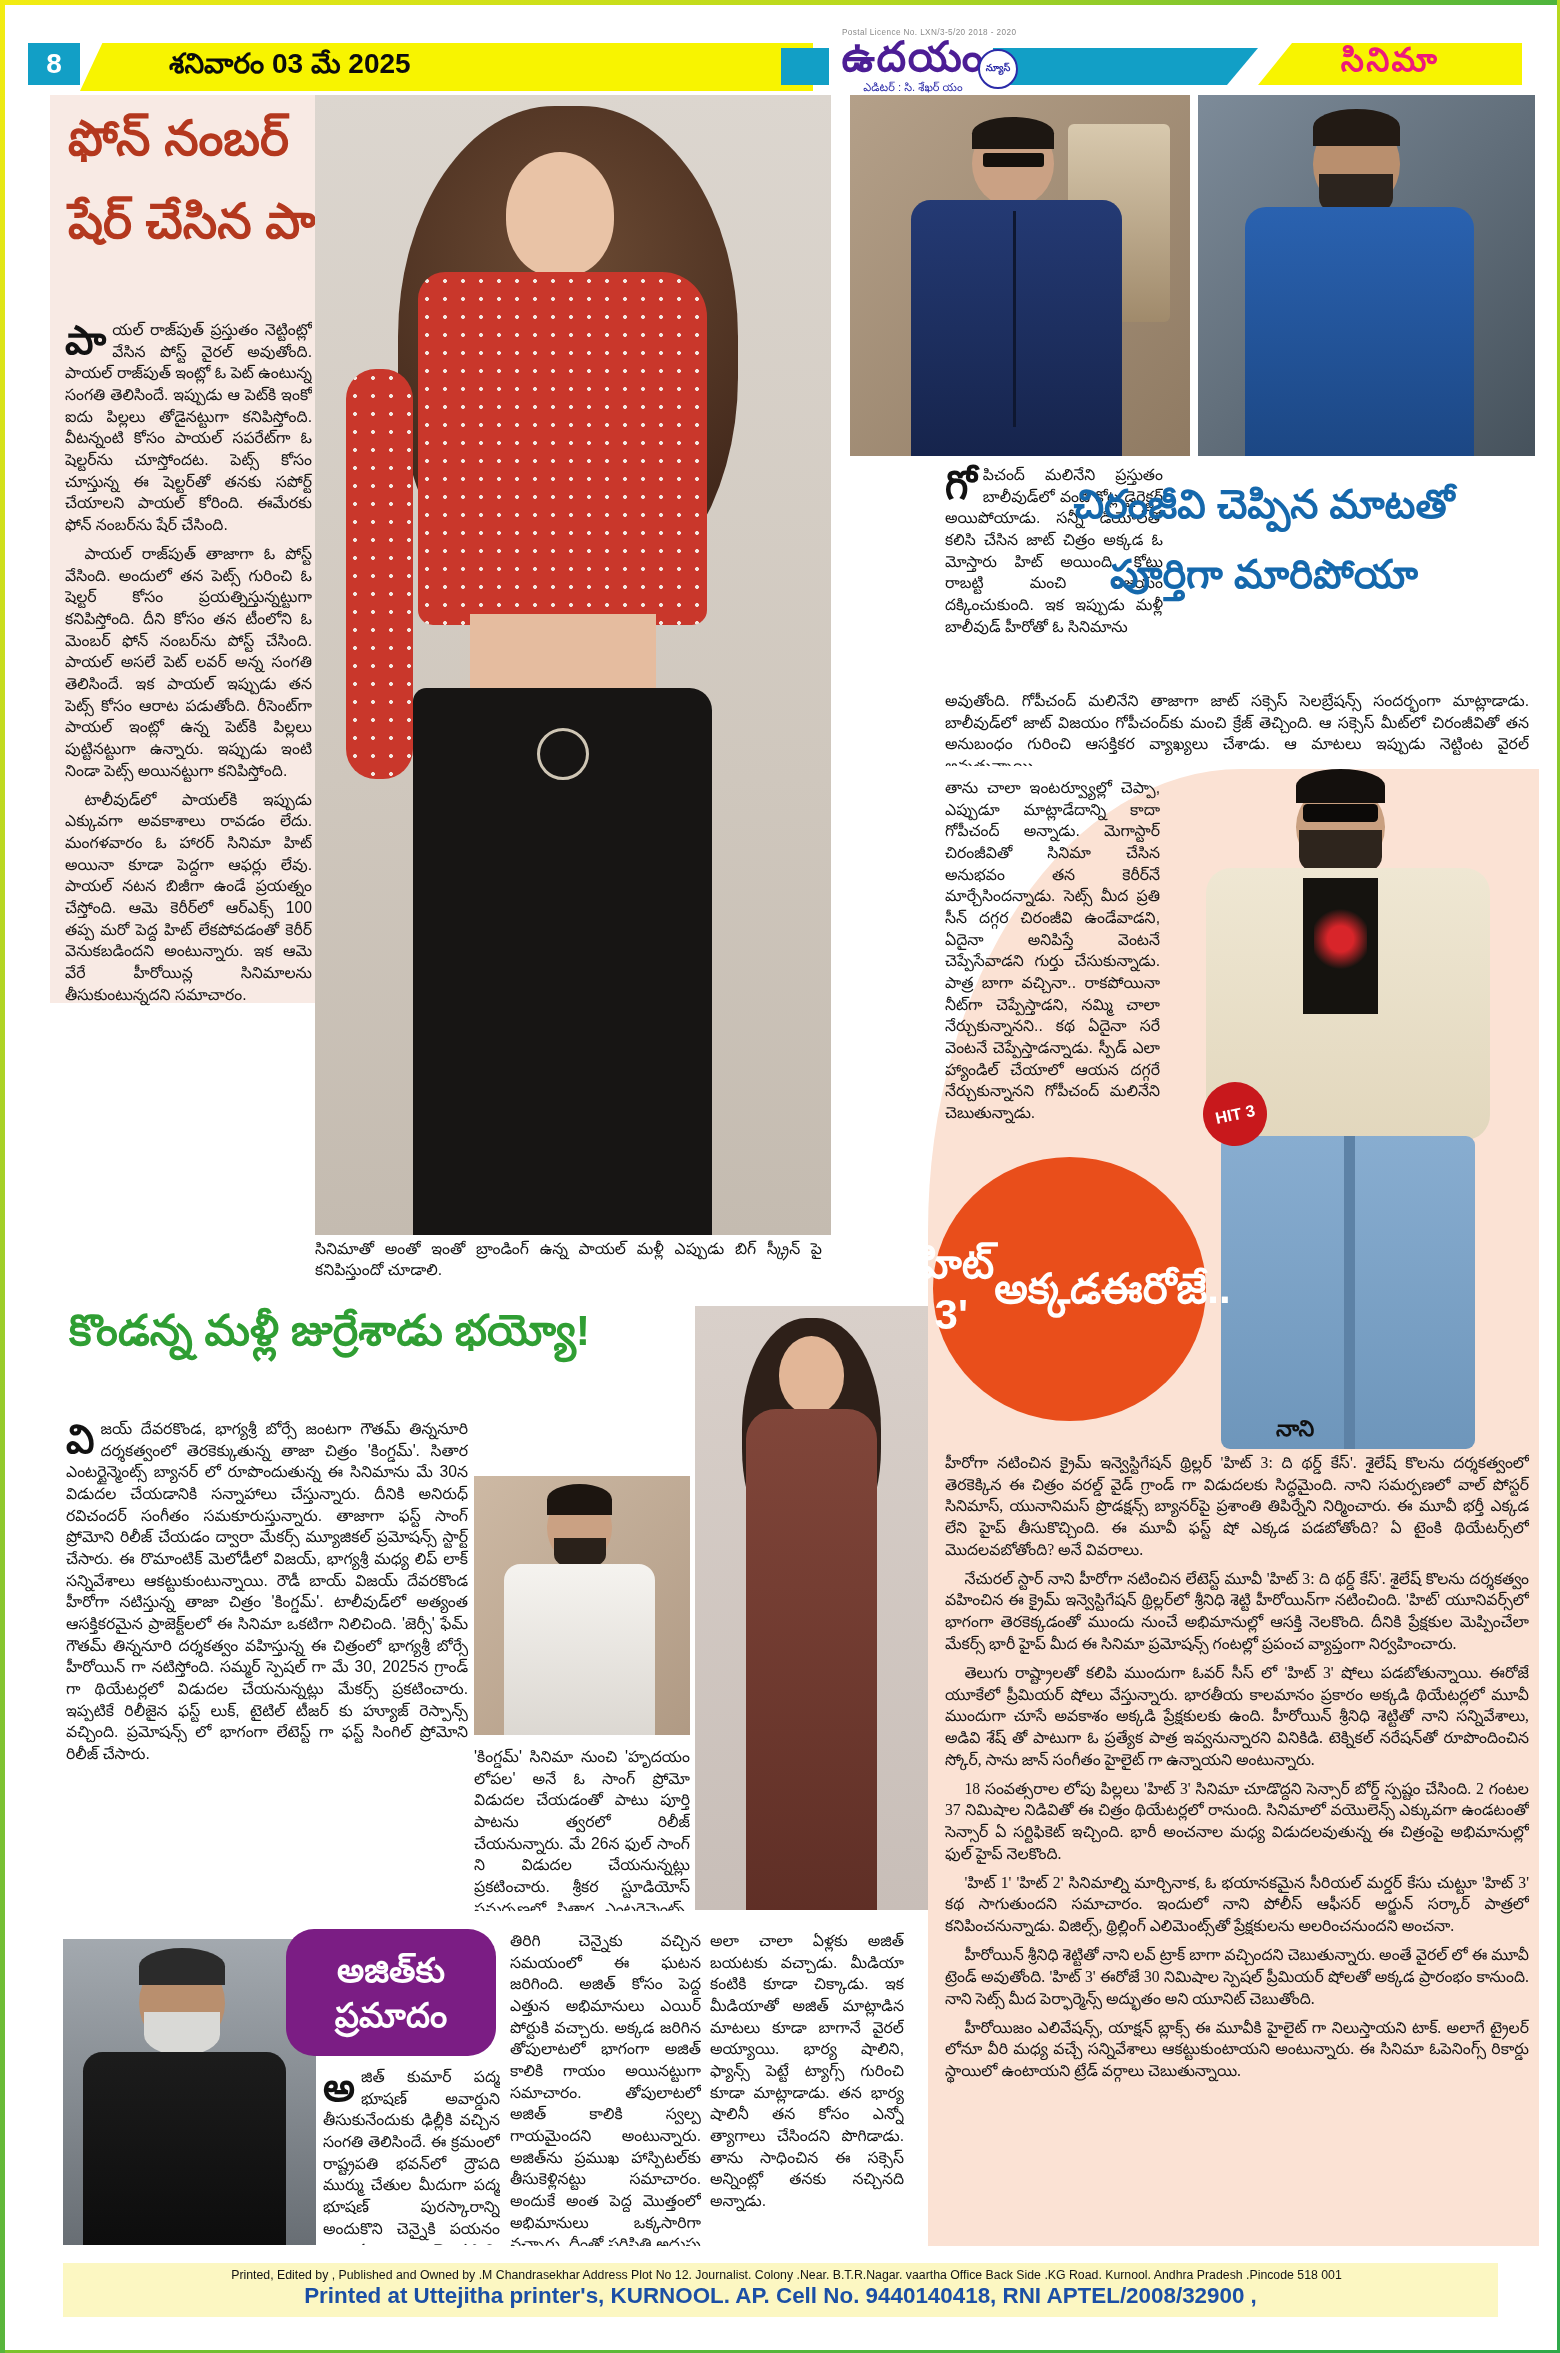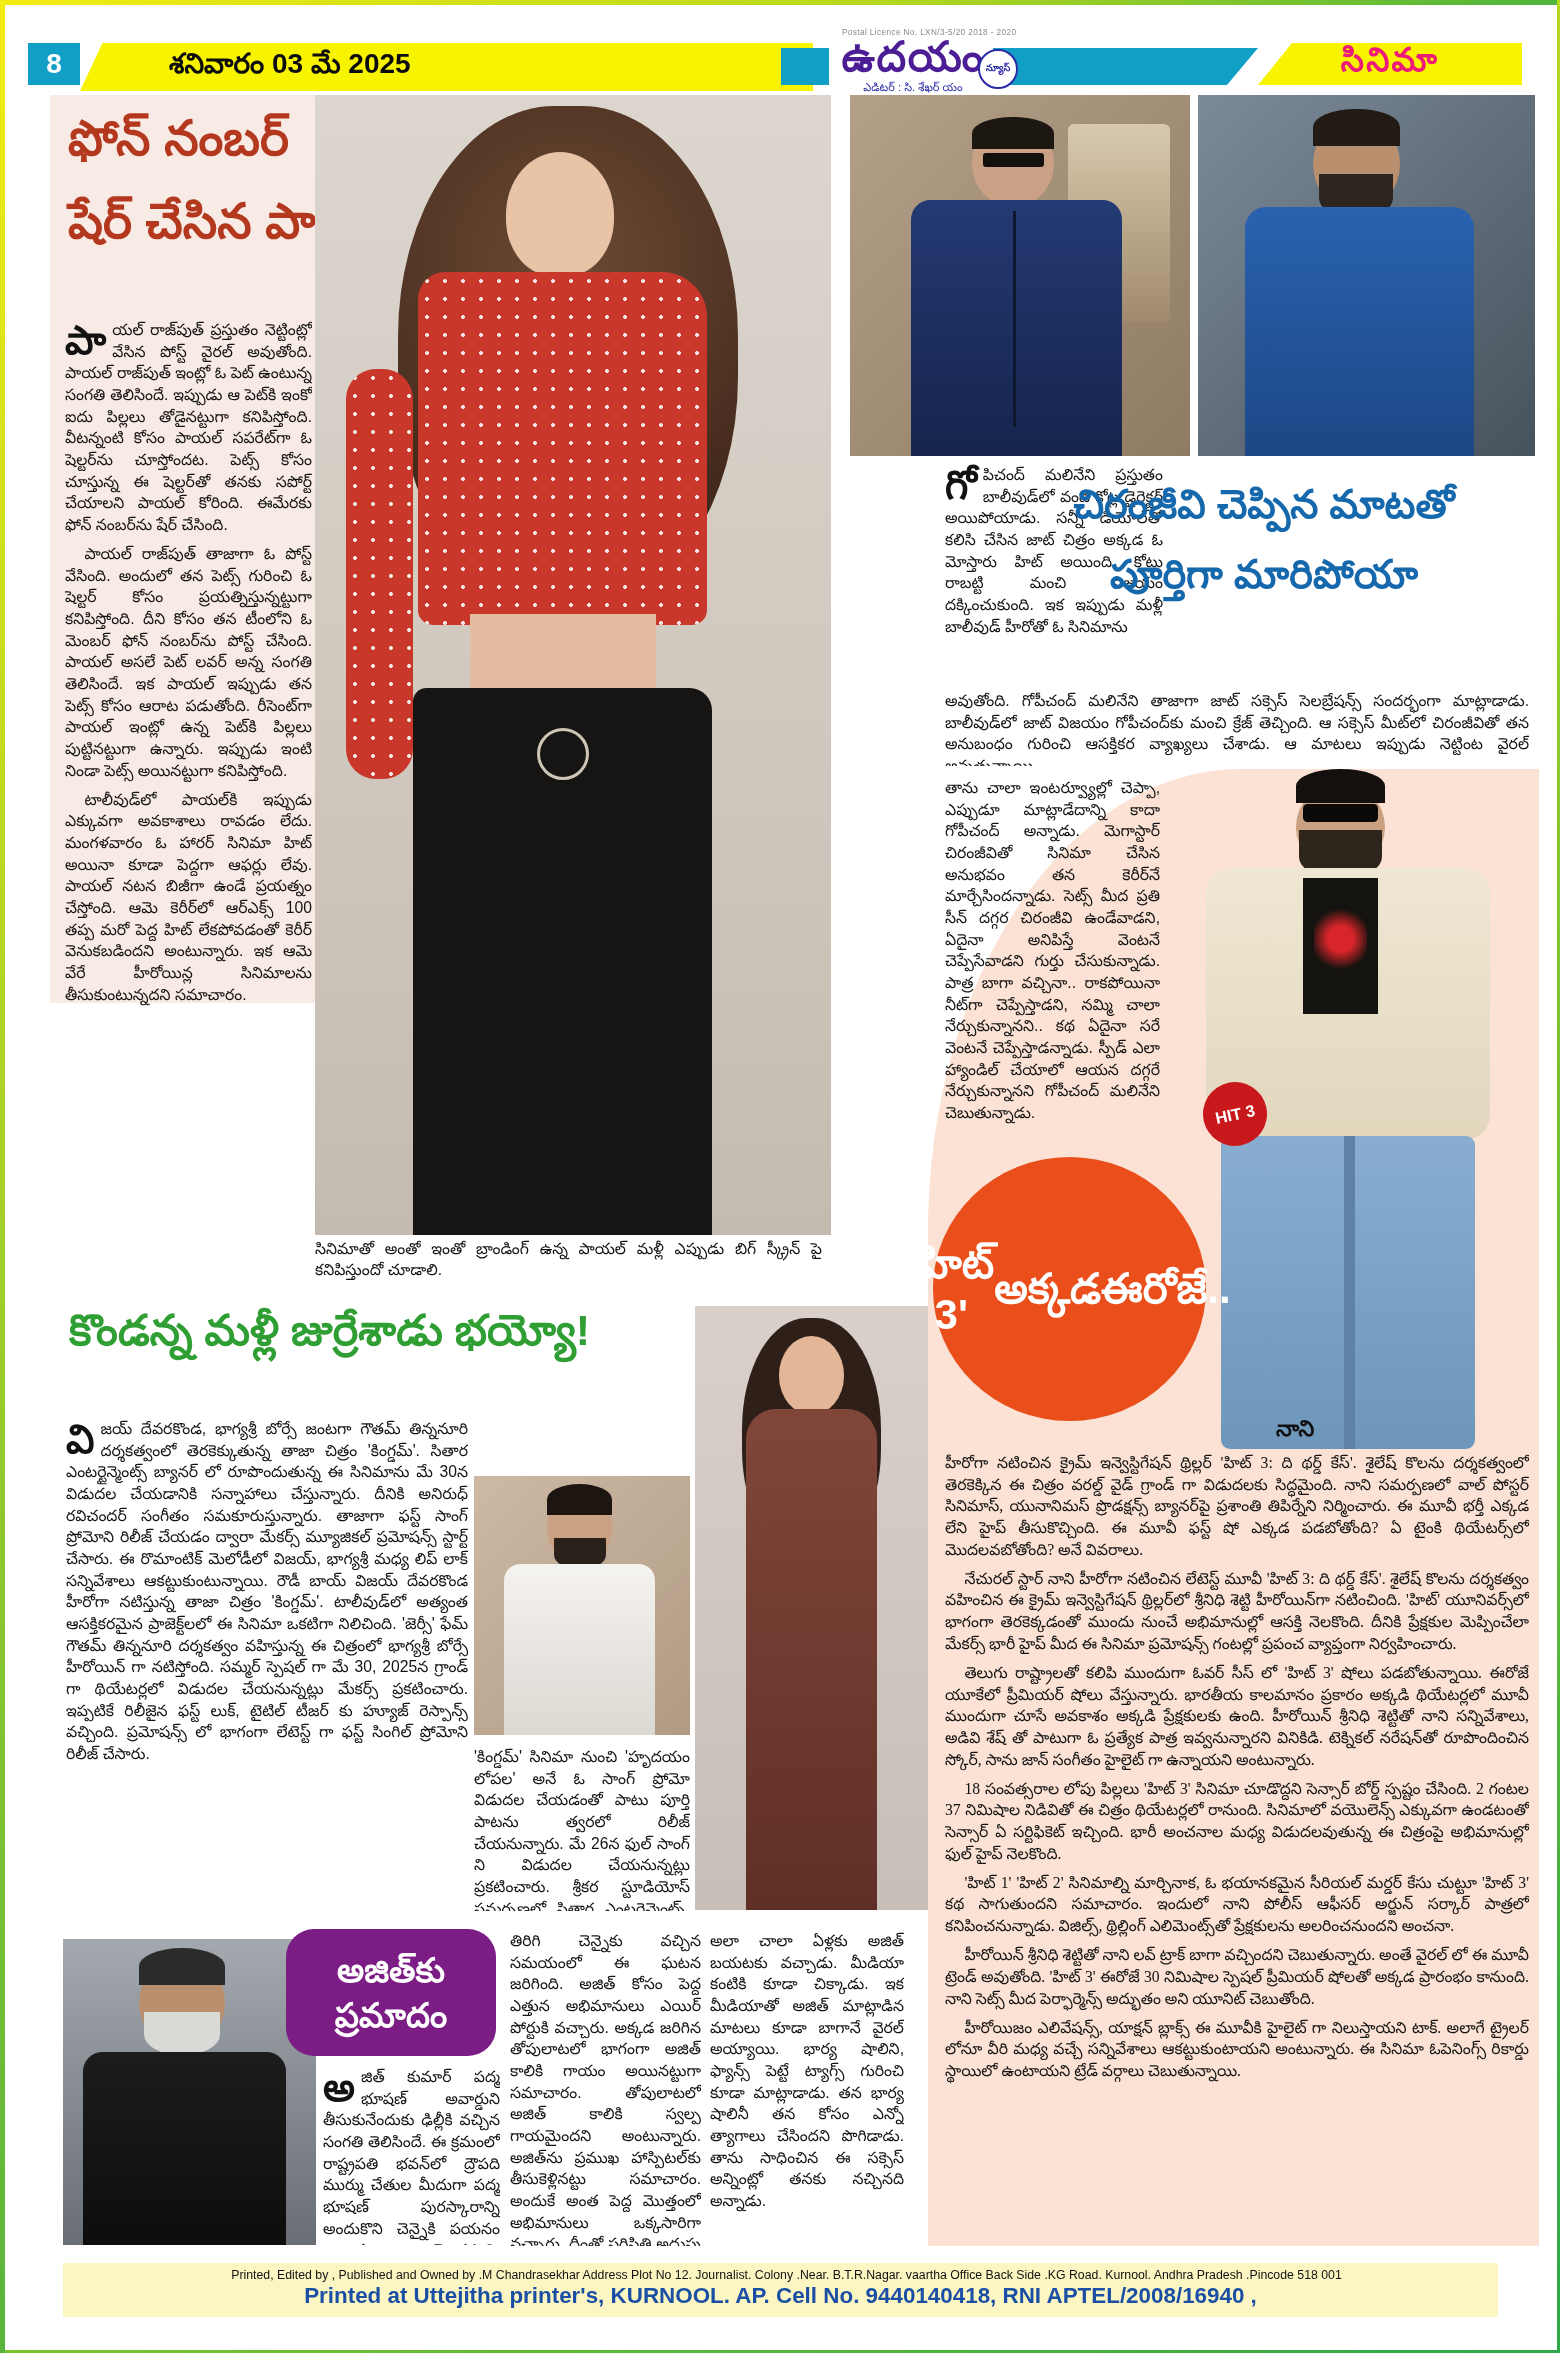--- a/index.html
+++ b/index.html
@@ -226,17 +226,17 @@
     <span>ప్రమాదం</span>
   </div>
   <div class="abs aj-c1 bt">
     <p class="first"><span class="dropcap">అ</span><span>జిత్ కుమార్ పద్మ భూషణ్ అవార్డుని తీసుకునేందుకు ఢిల్లీకి వచ్చిన సంగతి తెలిసిందే. ఈ క్రమంలో రాష్ట్రపతి భవన్‌లో ద్రౌపది ముర్ము చేతుల మీదుగా పద్మ భూషణ్ పురస్కారాన్ని అందుకొని చెన్నైకి పయనం అయినట్టుగా తెలుస్తోంది. అజిత్ అలా రాగానే ఆందోళన.. తొక్కిసలాటలో ఫ్యాన్స్ నలిగిపోయారు.</span></p>
   </div>
   <div class="abs aj-c2 bt">తిరిగి చెన్నైకు వచ్చిన సమయంలో ఈ ఘటన జరిగింది. అజిత్ కోసం పెద్ద ఎత్తున అభిమానులు ఎయిర్ పోర్టుకి వచ్చారు. అక్కడ జరిగిన తోపులాటలో భాగంగా అజిత్ కాలికి గాయం అయినట్టుగా సమాచారం. తోపులాటలో అజిత్ కాలికి స్వల్ప గాయమైందని అంటున్నారు. అజిత్‌ను ప్రముఖ హాస్పిటల్‌కు తీసుకెళ్లినట్టు సమాచారం. అందుకే అంత పెద్ద మొత్తంలో అభిమానులు ఒక్కసారిగా వచ్చారు. దీంతో పరిస్థితి అదుపు తప్పినట్టుగా తెలుస్తోంది. ఇక అజిత్ కుమార్ తన ఫ్యామిలీతో కనిపించాడు. అజిత్ సాధారణంగా అయితే లో ప్రొఫైల్ మెయింటైన్ చేస్తాడు..</div>
   <div class="abs aj-c3 bt">అలా చాలా ఏళ్లకు అజిత్ బయటకు వచ్చాడు. మీడియా కంటికి కూడా చిక్కాడు. ఇక మీడియాతో అజిత్ మాట్లాడిన మాటలు కూడా బాగానే వైరల్ అయ్యాయి. భార్య షాలిని, ఫ్యాన్స్ పెట్టే ట్యాగ్స్ గురించి కూడా మాట్లాడాడు. తన భార్య షాలినీ తన కోసం ఎన్నో త్యాగాలు చేసిందని పొగిడాడు. తాను సాధించిన ఈ సక్సెస్ అన్నింట్లో తనకు నచ్చినది అన్నాడు.</div>
 
   <div class="abs footer">
     <div class="f1">Printed, Edited by , Published and Owned by .M Chandrasekhar Address Plot No 12. Journalist.  Colony .Near. B.T.R.Nagar. vaartha Office Back Side .KG Road. Kurnool. Andhra Pradesh .Pincode 518 001</div>
-    <div class="f2">Printed at Uttejitha printer's, KURNOOL. AP. Cell No. 9440140418, RNI APTEL/2008/16940 ,</div>
+    <div class="f2">Printed at Uttejitha printer's, KURNOOL. AP. Cell No. 9440140418, RNI APTEL/2008/32900 ,</div>
   </div>
 
 </div>
 
 
 </body></html>

